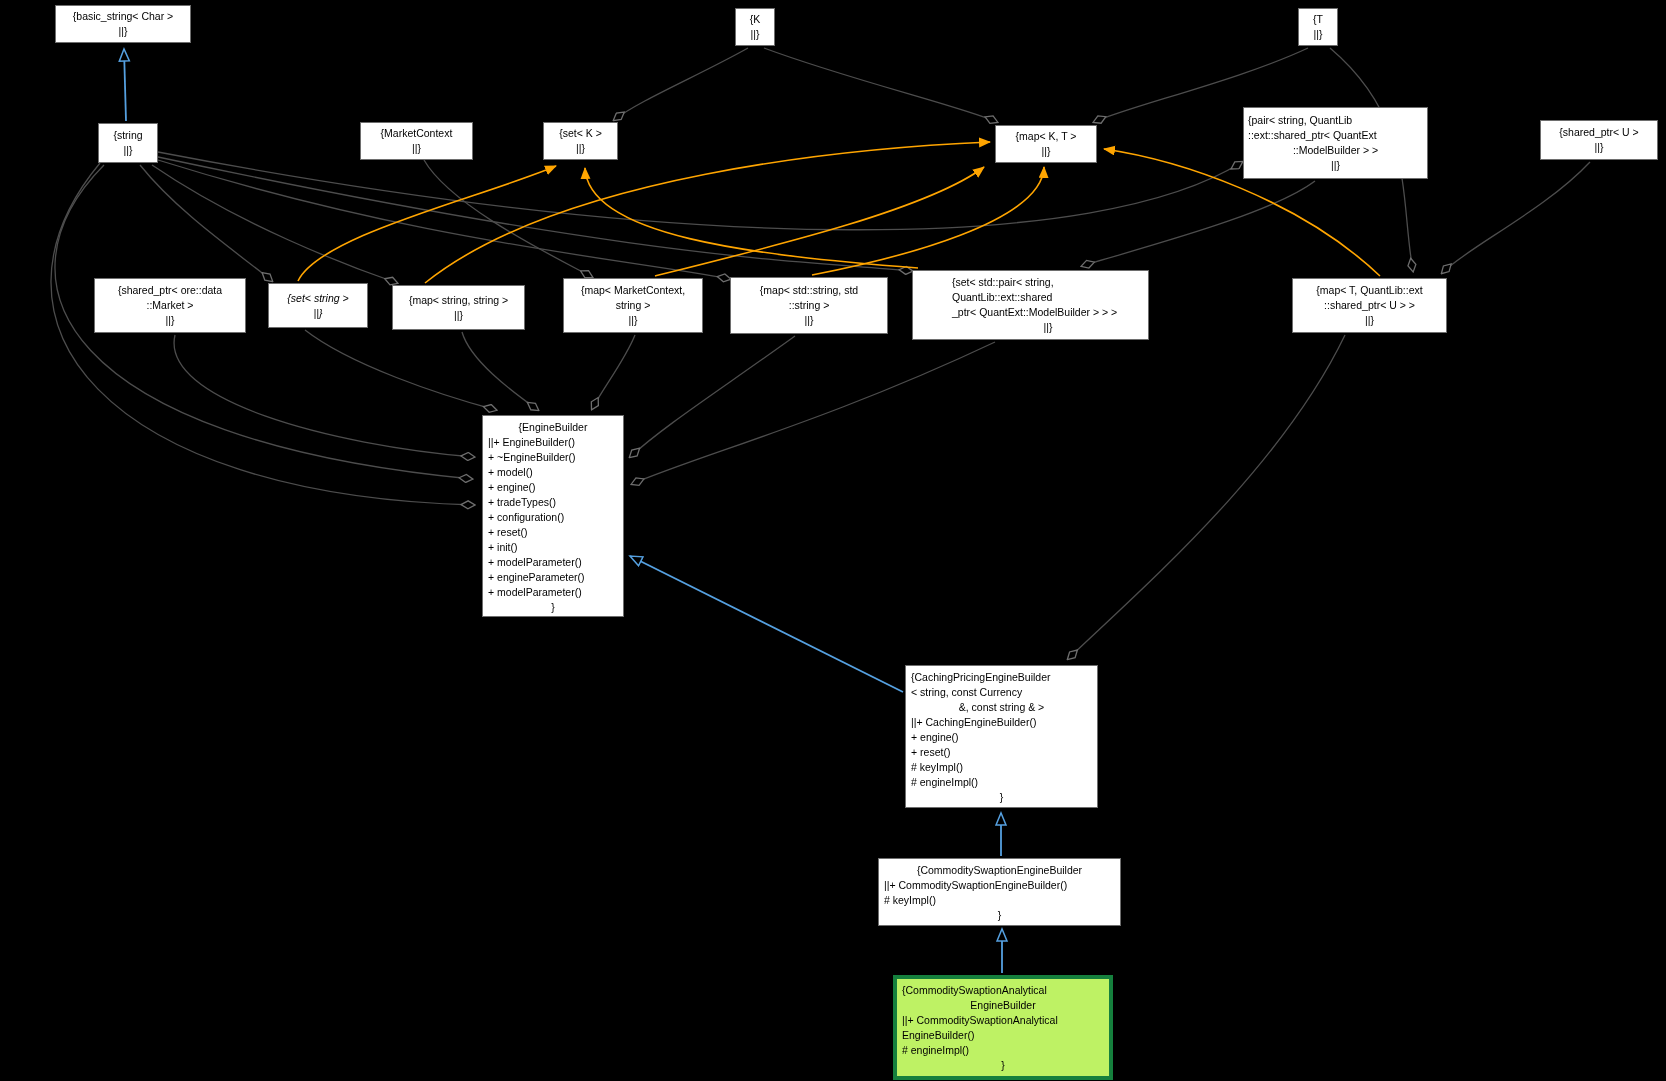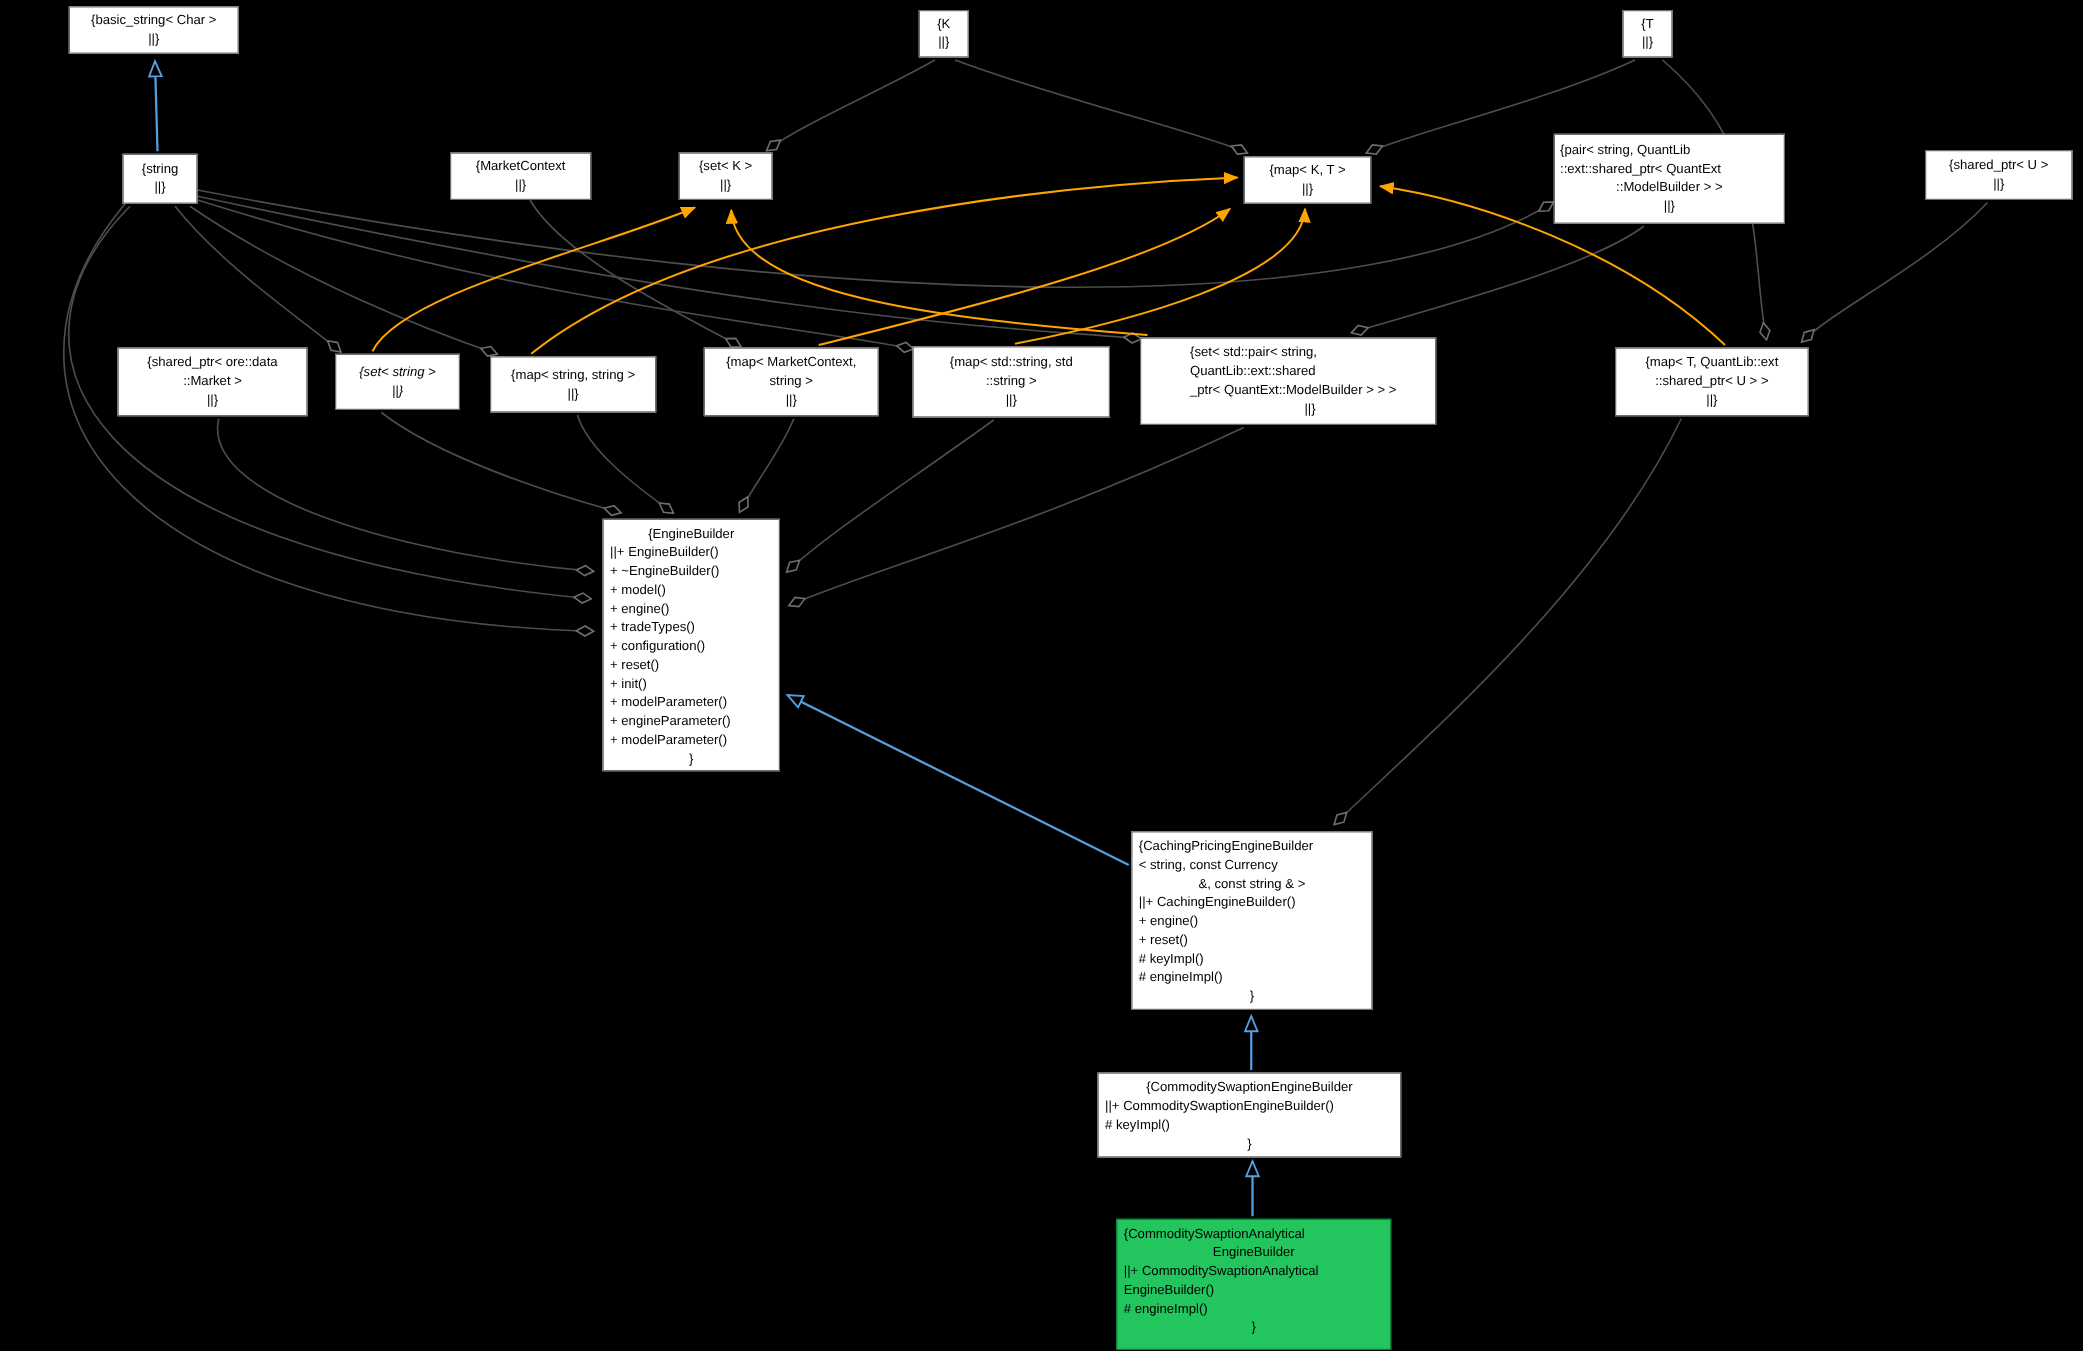--- a/index.html
+++ b/index.html
@@ -5,21 +5,21 @@
   html,body{margin:0;padding:0;background:#000;}
   #canvas{position:relative;width:1666px;height:1081px;background:#000;overflow:hidden;
           font-family:"Liberation Sans","DejaVu Sans",sans-serif;}
   #edges{position:absolute;left:0;top:0;width:1666px;height:1081px;}
   .node{position:absolute;background:#fff;border:1.5px solid #6e6e6e;color:#000;
         font-size:10.5px;line-height:15px;text-align:center;box-sizing:border-box;
         padding:3px 4px;display:flex;flex-direction:column;justify-content:center;z-index:2;}
   .node div{white-space:nowrap;}
   .node div.left{text-align:left;}
   .members{justify-content:flex-start;padding:4px 5px;}
-  .selected{background:#22c55e;border:1px solid #15803d;}
+  .selected{background:#bef264;border:4px solid #15803d;justify-content:space-between;}
 </style>
 </head>
 <body>
 
 <div id="canvas">
 
   <svg id="edges" width="1666" height="1081" viewBox="0 0 1666 1081">
     <defs>
       <marker id="dia" markerUnits="userSpaceOnUse" markerWidth="16" markerHeight="10" refX="14" refY="5" orient="auto">
         <path d="M1,5 L8,1 L15,5 L8,9 Z" fill="#000" stroke="#6e6e6e" stroke-width="1.3"></path>

